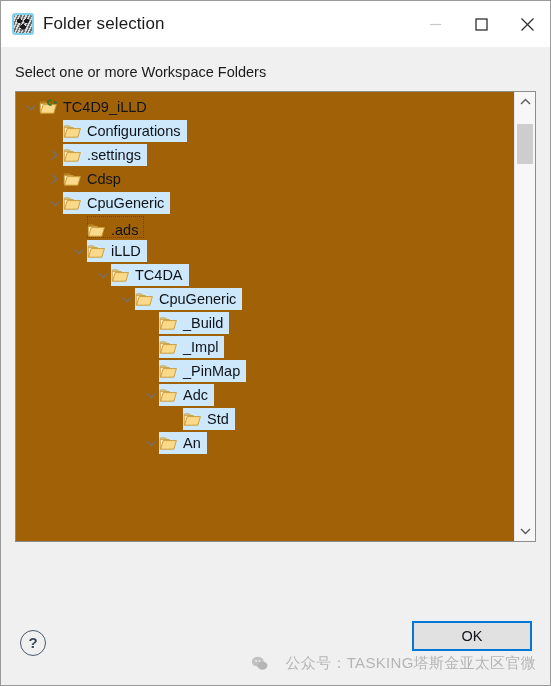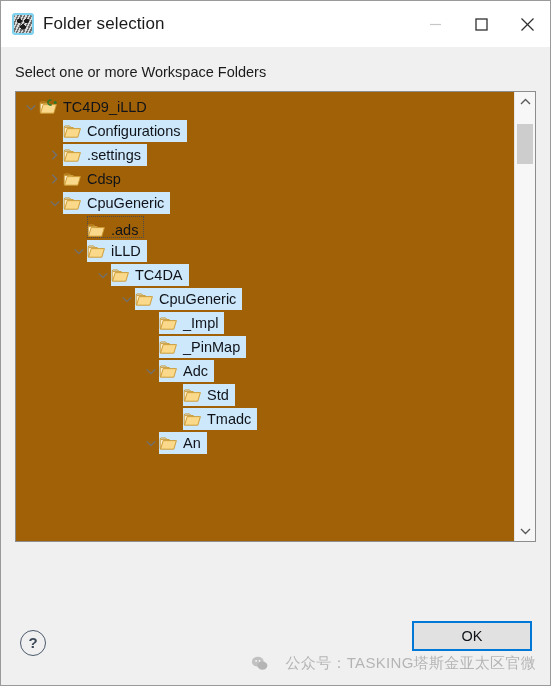--- a/index.html
+++ b/index.html
@@ -446,34 +446,48 @@
             <div class="indent" style="width: 126px;"></div>
             <div class="twisty"></div>
             <div class="label-box sel">
               <span class="folder-ico">
                 <svg width="19" height="16" viewBox="0 0 19 16">
                   <path d="M1 4.2 C1 3.4 1.5 3 2.2 3 H6.6 L8.2 4.7 H10.6" fill="none" stroke="#c9962f" stroke-width="1"></path>
                   <path d="M1.2 4.6 H9.4 L7.6 13.6 H1.2 Z" fill="#fdf0cc" stroke="#c9962f" stroke-width="0.9" stroke-linejoin="round"></path>
                   <path d="M4.2 5.6 H17.4 L14.8 14.2 H1.5 Z" fill="#fbd98a" stroke="#c9962f" stroke-width="0.9" stroke-linejoin="round"></path>
                 </svg>
               </span>
-              <span class="row-label">_Impl</span>
+              <span class="row-label">_Build</span>
             </div>
           </div>
           <div class="row">
             <div class="indent" style="width: 126px;"></div>
             <div class="twisty"></div>
             <div class="label-box sel">
               <span class="folder-ico">
                 <svg width="19" height="16" viewBox="0 0 19 16">
                   <path d="M1 4.2 C1 3.4 1.5 3 2.2 3 H6.6 L8.2 4.7 H10.6" fill="none" stroke="#c9962f" stroke-width="1"></path>
                   <path d="M1.2 4.6 H9.4 L7.6 13.6 H1.2 Z" fill="#fdf0cc" stroke="#c9962f" stroke-width="0.9" stroke-linejoin="round"></path>
                   <path d="M4.2 5.6 H17.4 L14.8 14.2 H1.5 Z" fill="#fbd98a" stroke="#c9962f" stroke-width="0.9" stroke-linejoin="round"></path>
                 </svg>
               </span>
+              <span class="row-label">_Impl</span>
+            </div>
+          </div>
+          <div class="row">
+            <div class="indent" style="width: 126px;"></div>
+            <div class="twisty"></div>
+            <div class="label-box sel">
+              <span class="folder-ico">
+                <svg width="19" height="16" viewBox="0 0 19 16">
+                  <path d="M1 4.2 C1 3.4 1.5 3 2.2 3 H6.6 L8.2 4.7 H10.6" fill="none" stroke="#c9962f" stroke-width="1"></path>
+                  <path d="M1.2 4.6 H9.4 L7.6 13.6 H1.2 Z" fill="#fdf0cc" stroke="#c9962f" stroke-width="0.9" stroke-linejoin="round"></path>
+                  <path d="M4.2 5.6 H17.4 L14.8 14.2 H1.5 Z" fill="#fbd98a" stroke="#c9962f" stroke-width="0.9" stroke-linejoin="round"></path>
+                </svg>
+              </span>
               <span class="row-label">_PinMap</span>
             </div>
           </div>
           <div class="row">
             <div class="indent" style="width: 126px;"></div>
             <div class="twisty">
               <svg width="10" height="7" viewBox="0 0 10 7">
                 <polyline points="0.8,1.4 5,5.6 9.2,1.4" fill="none" stroke="currentColor" stroke-width="1.3"></polyline>
               </svg>
             </div>
@@ -493,34 +507,20 @@
             <div class="twisty"></div>
             <div class="label-box sel">
               <span class="folder-ico">
                 <svg width="19" height="16" viewBox="0 0 19 16">
                   <path d="M1 4.2 C1 3.4 1.5 3 2.2 3 H6.6 L8.2 4.7 H10.6" fill="none" stroke="#c9962f" stroke-width="1"></path>
                   <path d="M1.2 4.6 H9.4 L7.6 13.6 H1.2 Z" fill="#fdf0cc" stroke="#c9962f" stroke-width="0.9" stroke-linejoin="round"></path>
                   <path d="M4.2 5.6 H17.4 L14.8 14.2 H1.5 Z" fill="#fbd98a" stroke="#c9962f" stroke-width="0.9" stroke-linejoin="round"></path>
                 </svg>
               </span>
               <span class="row-label">Std</span>
-            </div>
-          </div>
-          <div class="row">
-            <div class="indent" style="width: 150px;"></div>
-            <div class="twisty"></div>
-            <div class="label-box sel">
-              <span class="folder-ico">
-                <svg width="19" height="16" viewBox="0 0 19 16">
-                  <path d="M1 4.2 C1 3.4 1.5 3 2.2 3 H6.6 L8.2 4.7 H10.6" fill="none" stroke="#c9962f" stroke-width="1"></path>
-                  <path d="M1.2 4.6 H9.4 L7.6 13.6 H1.2 Z" fill="#fdf0cc" stroke="#c9962f" stroke-width="0.9" stroke-linejoin="round"></path>
-                  <path d="M4.2 5.6 H17.4 L14.8 14.2 H1.5 Z" fill="#fbd98a" stroke="#c9962f" stroke-width="0.9" stroke-linejoin="round"></path>
-                </svg>
-              </span>
-              <span class="row-label">Tmadc</span>
             </div>
           </div>
           <div class="row">
             <div class="indent" style="width: 126px;"></div>
             <div class="twisty">
               <svg width="10" height="7" viewBox="0 0 10 7">
                 <polyline points="0.8,1.4 5,5.6 9.2,1.4" fill="none" stroke="currentColor" stroke-width="1.3"></polyline>
               </svg>
             </div>
             <div class="label-box sel">

